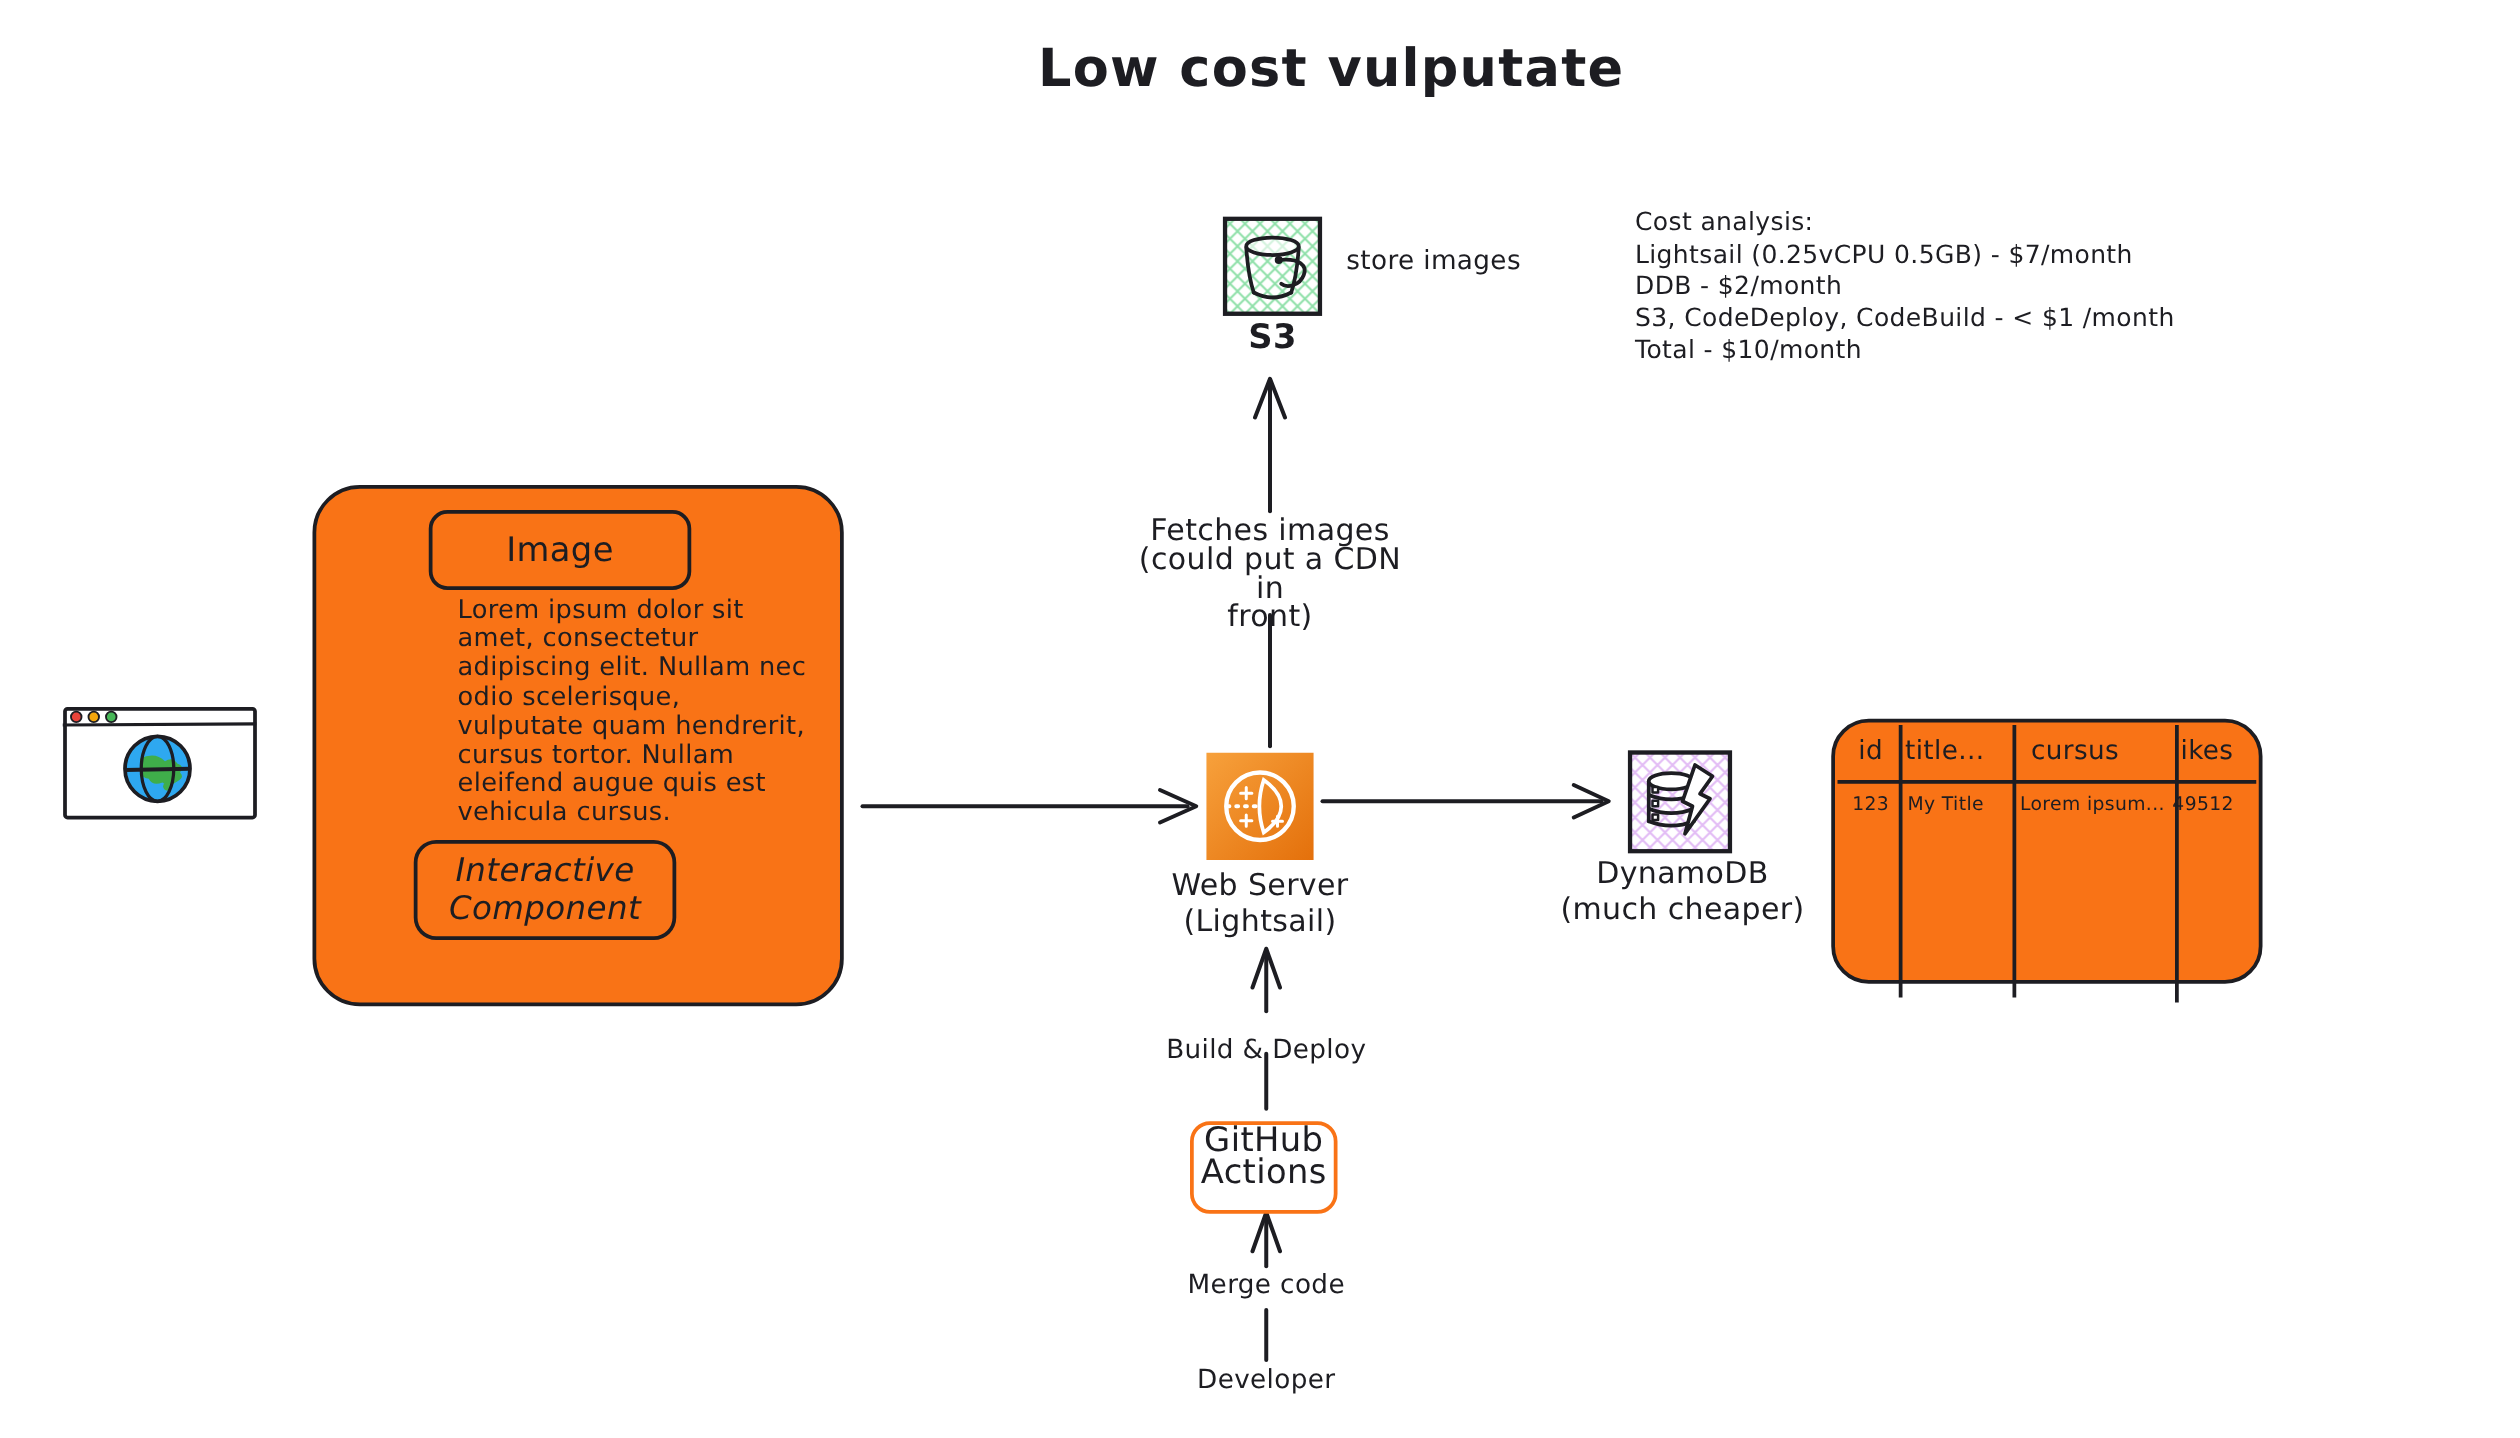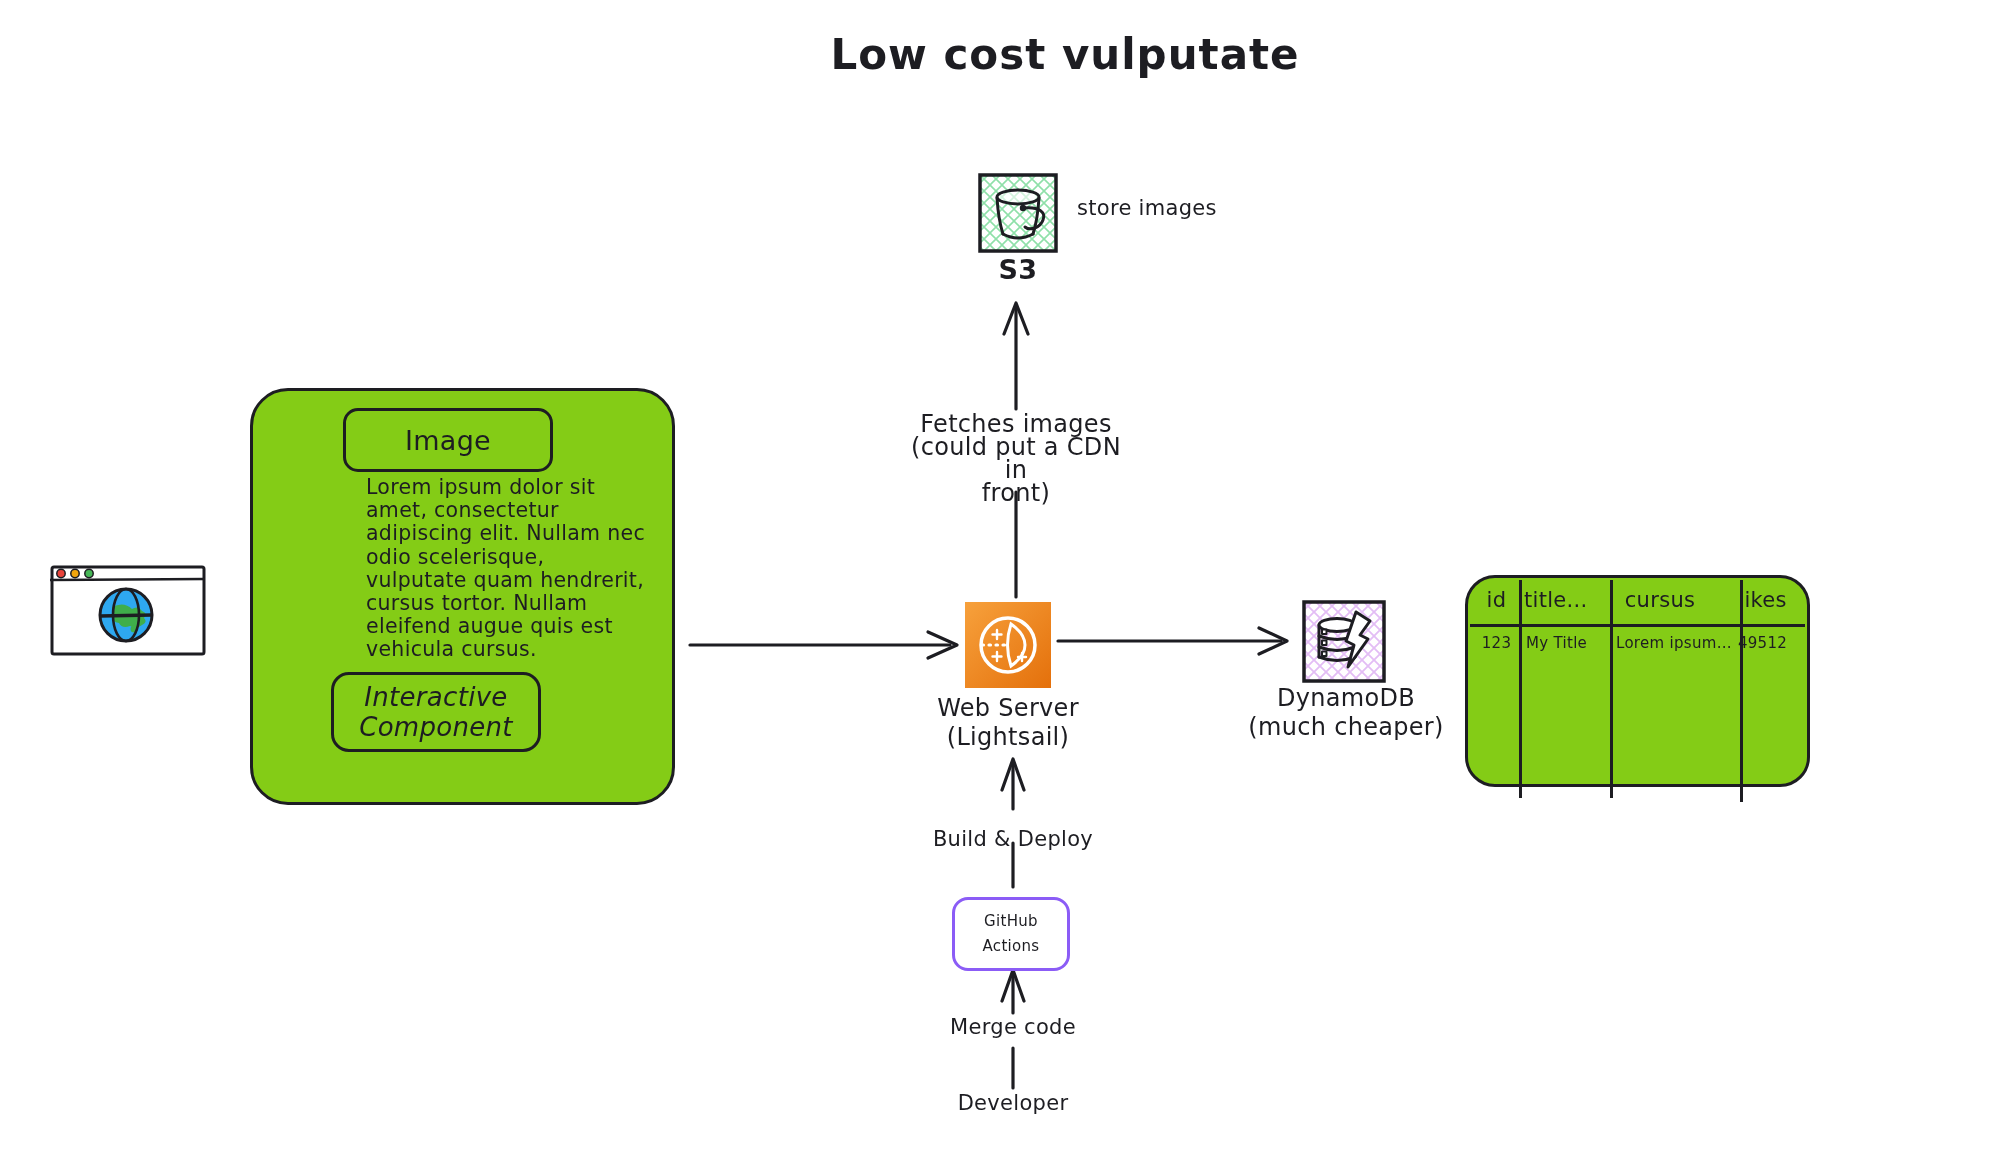--- a/index.html
+++ b/index.html
@@ -12,25 +12,25 @@
   .pre{white-space:pre-line;}
   .ctr{text-align:center;}
   .hand{font-weight:500;letter-spacing:0.3px;}
   .title{font-size:42px;font-weight:600;letter-spacing:1px;}
   .lbl24{font-size:24px;line-height:29px;}
   .lbl21{font-size:21px;}
   .lbl27{font-size:27px;font-weight:600;}
   .body20{font-size:20px;line-height:25.5px;}
   .lorem{font-size:20.5px;line-height:23.2px;}
   .fetch{font-size:24px;line-height:23px;}
-  .box{border:3.5px solid #1d1d22;background:#84cc16;box-sizing:border-box;}
+  .box{border:3.5px solid #1d1d22;background:#f97316;box-sizing:border-box;}
   .page-box{border-radius:38px;}
   .inner-box{border-radius:15px;display:flex;align-items:center;justify-content:center;}
-  .gh-box{border:3px solid #8b5cf6;border-radius:16px;display:flex;align-items:center;justify-content:center;
-          font-size:15px;line-height:25px;}
+  .gh-box{border:3px solid #f97316;border-radius:16px;display:flex;justify-content:center;
+          font-size:27px;line-height:25px;}
   .tbl{border-radius:30px;}
   .tbl .vline{position:absolute;width:3px;background:#1d1d22;top:2px;}
   .tbl .hline{position:absolute;height:3px;background:#1d1d22;left:2px;right:2px;top:46px;}
   .th{position:absolute;top:10px;font-size:21px;font-weight:500;}
   .td{position:absolute;top:56px;font-size:15px;}
   svg{display:block;}
   .connectors{position:absolute;left:0;top:0;pointer-events:none;}
 </style>
 </head>
 <body>
@@ -85,20 +85,25 @@
         <path d="M61,25 C60,40 58,52 55,61"></path>
         <path d="M25,61 Q40,69 55,61"></path>
         <path d="M45,35 C62,33 68,40 65,47 C62,55 52,58 47,54"></path>
       </g>
       <circle cx="45" cy="35" r="3.2" fill="#1d1d22"></circle>
     </svg>
   </div>
   <div class="abs lbl27 ctr" style="left:958px;top:254px;width:120px;">S3</div>
   <div class="abs lbl21" style="left:1077px;top:196px;">store images</div>
 
+  <div class="abs body20 pre" style="left:1308px;top:165px;width:470px;">Cost analysis:
+Lightsail (0.25vCPU 0.5GB)  - $7/month
+DDB - $2/month
+S3, CodeDeploy, CodeBuild - &lt; $1 /month
+Total - $10/month</div>
 
   <div class="abs" style="left:50px;top:565px;">
     <svg width="156" height="91" viewBox="0 0 156 91">
       <rect x="2" y="2" width="152" height="87" rx="2" fill="#ffffff" stroke="#1d1d22" stroke-width="3"></rect>
       <path d="M0,15 L155,14" stroke="#1d1d22" stroke-width="2.6" fill="none"></path>
       <circle cx="11" cy="8.5" r="4.2" fill="#e8433a" stroke="#1d1d22" stroke-width="1.5"></circle>
       <circle cx="25" cy="8.5" r="4.2" fill="#f2a60d" stroke="#1d1d22" stroke-width="1.5"></circle>
       <circle cx="39" cy="8.5" r="4.2" fill="#47b757" stroke="#1d1d22" stroke-width="1.5"></circle>
       <g>
         <circle cx="76" cy="50" r="26" fill="#2ea8f0" stroke="#1d1d22" stroke-width="3"></circle>

